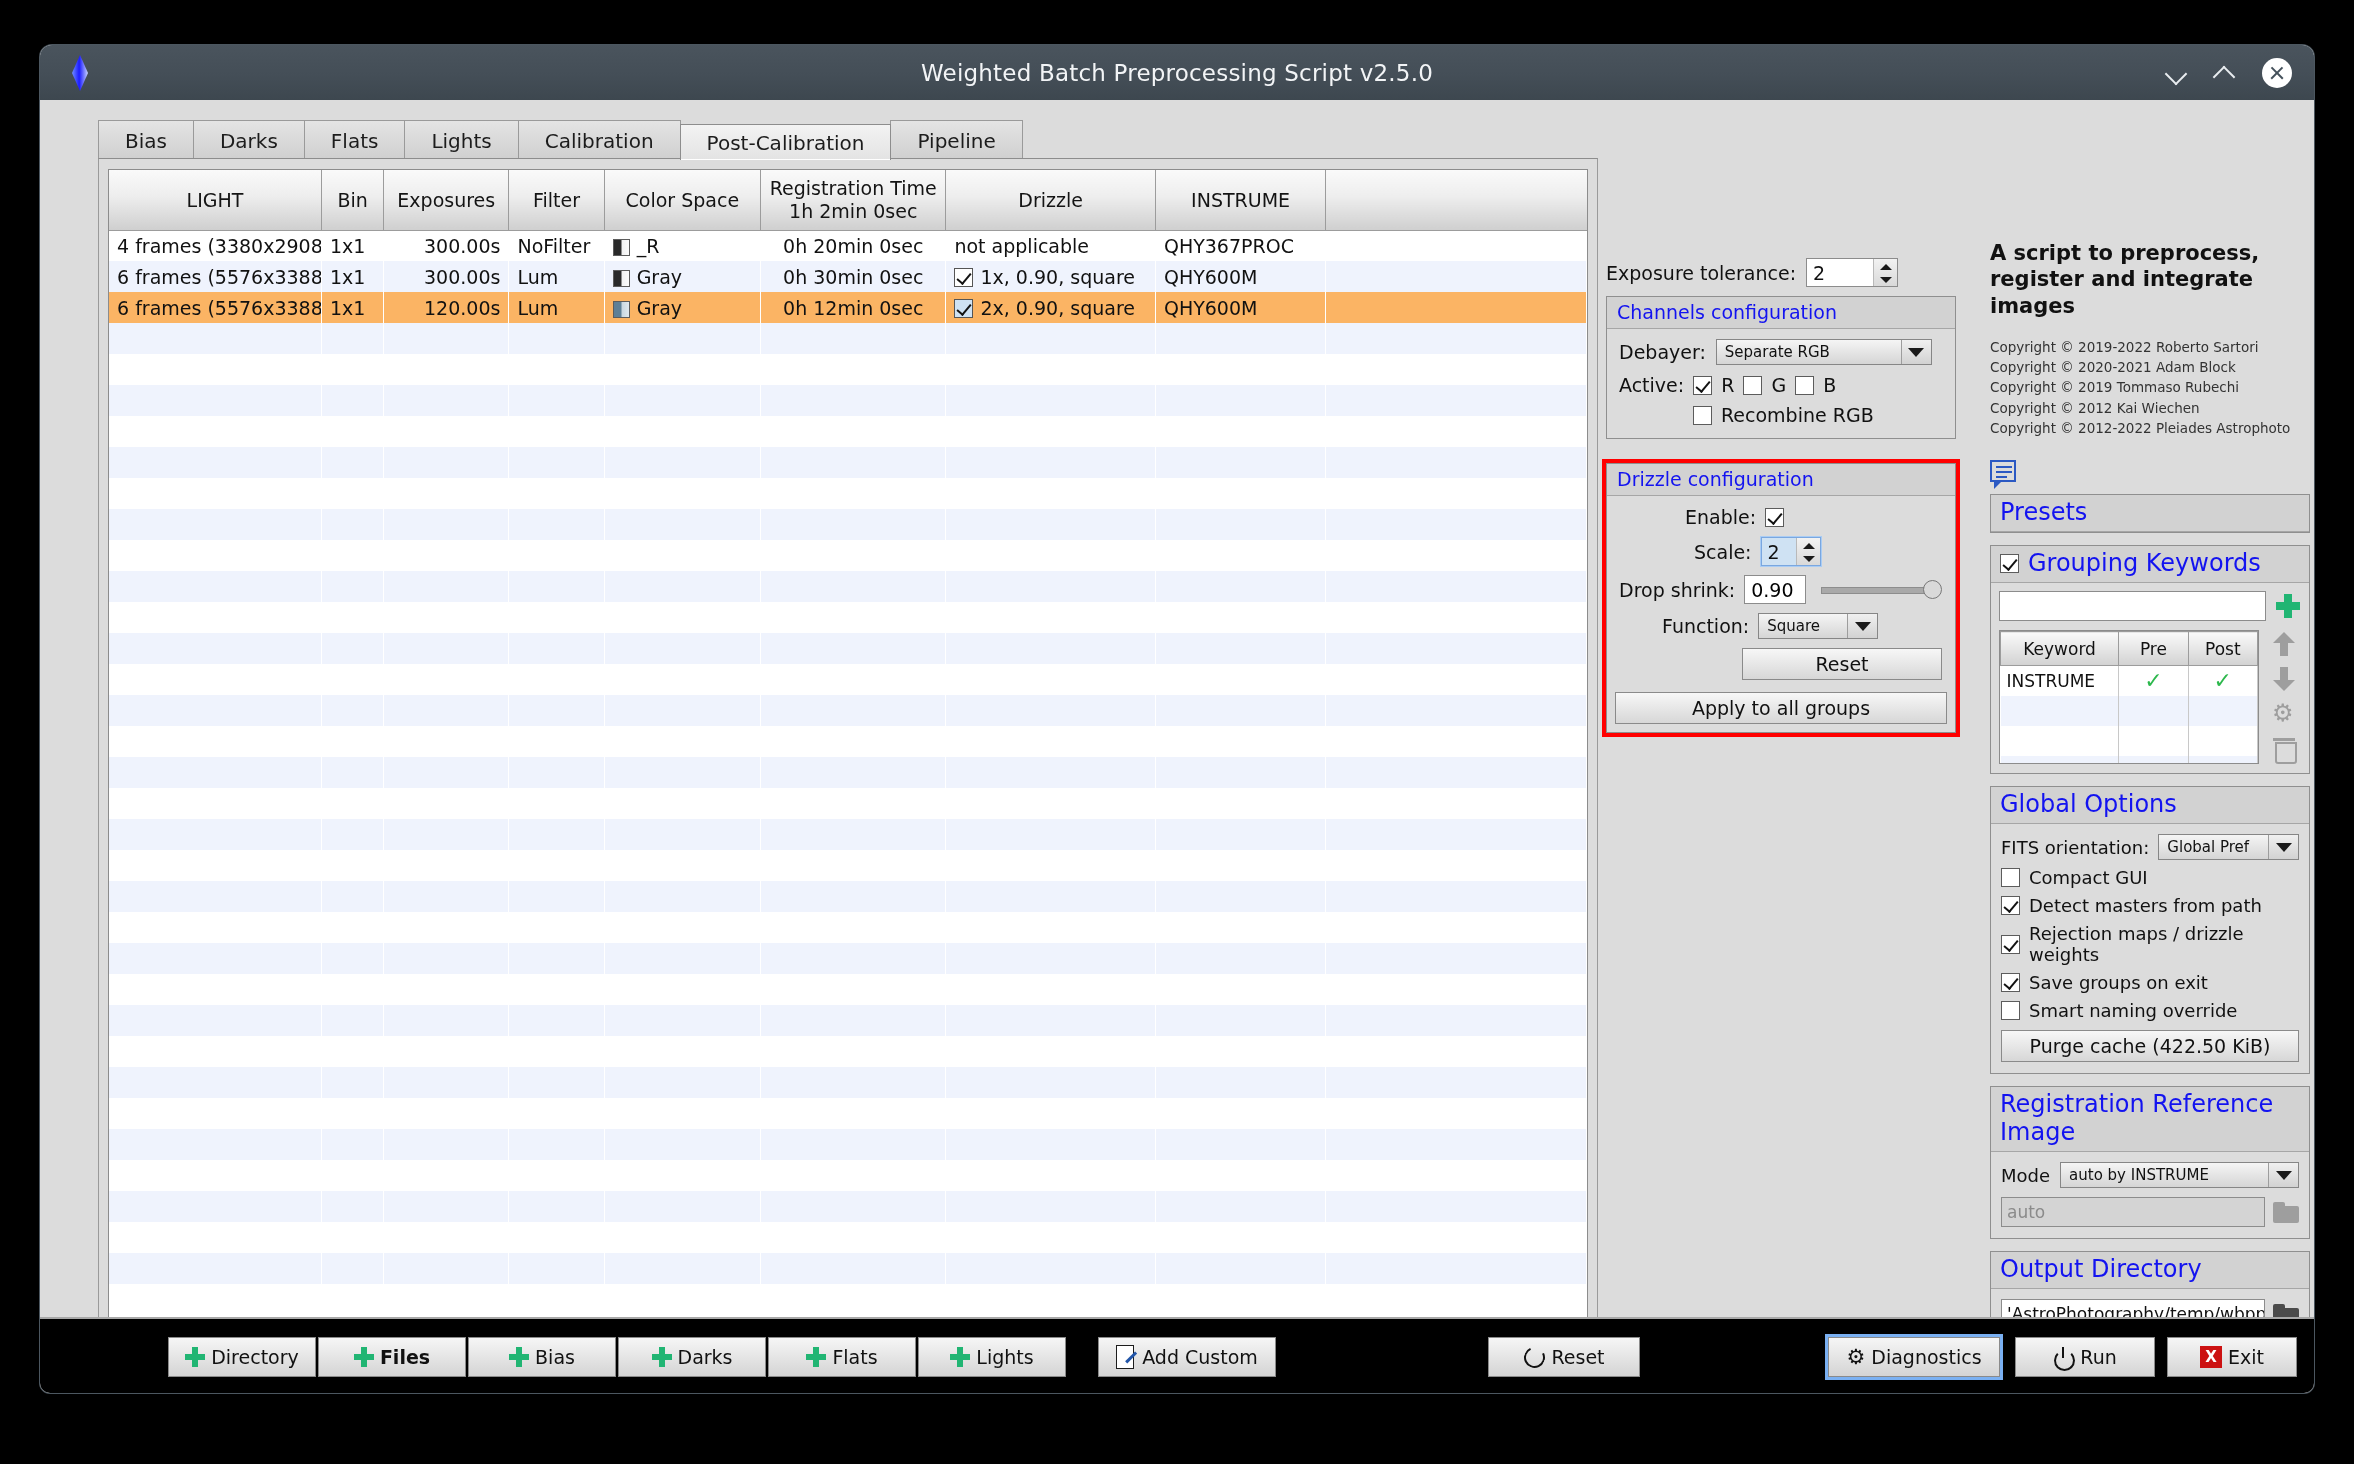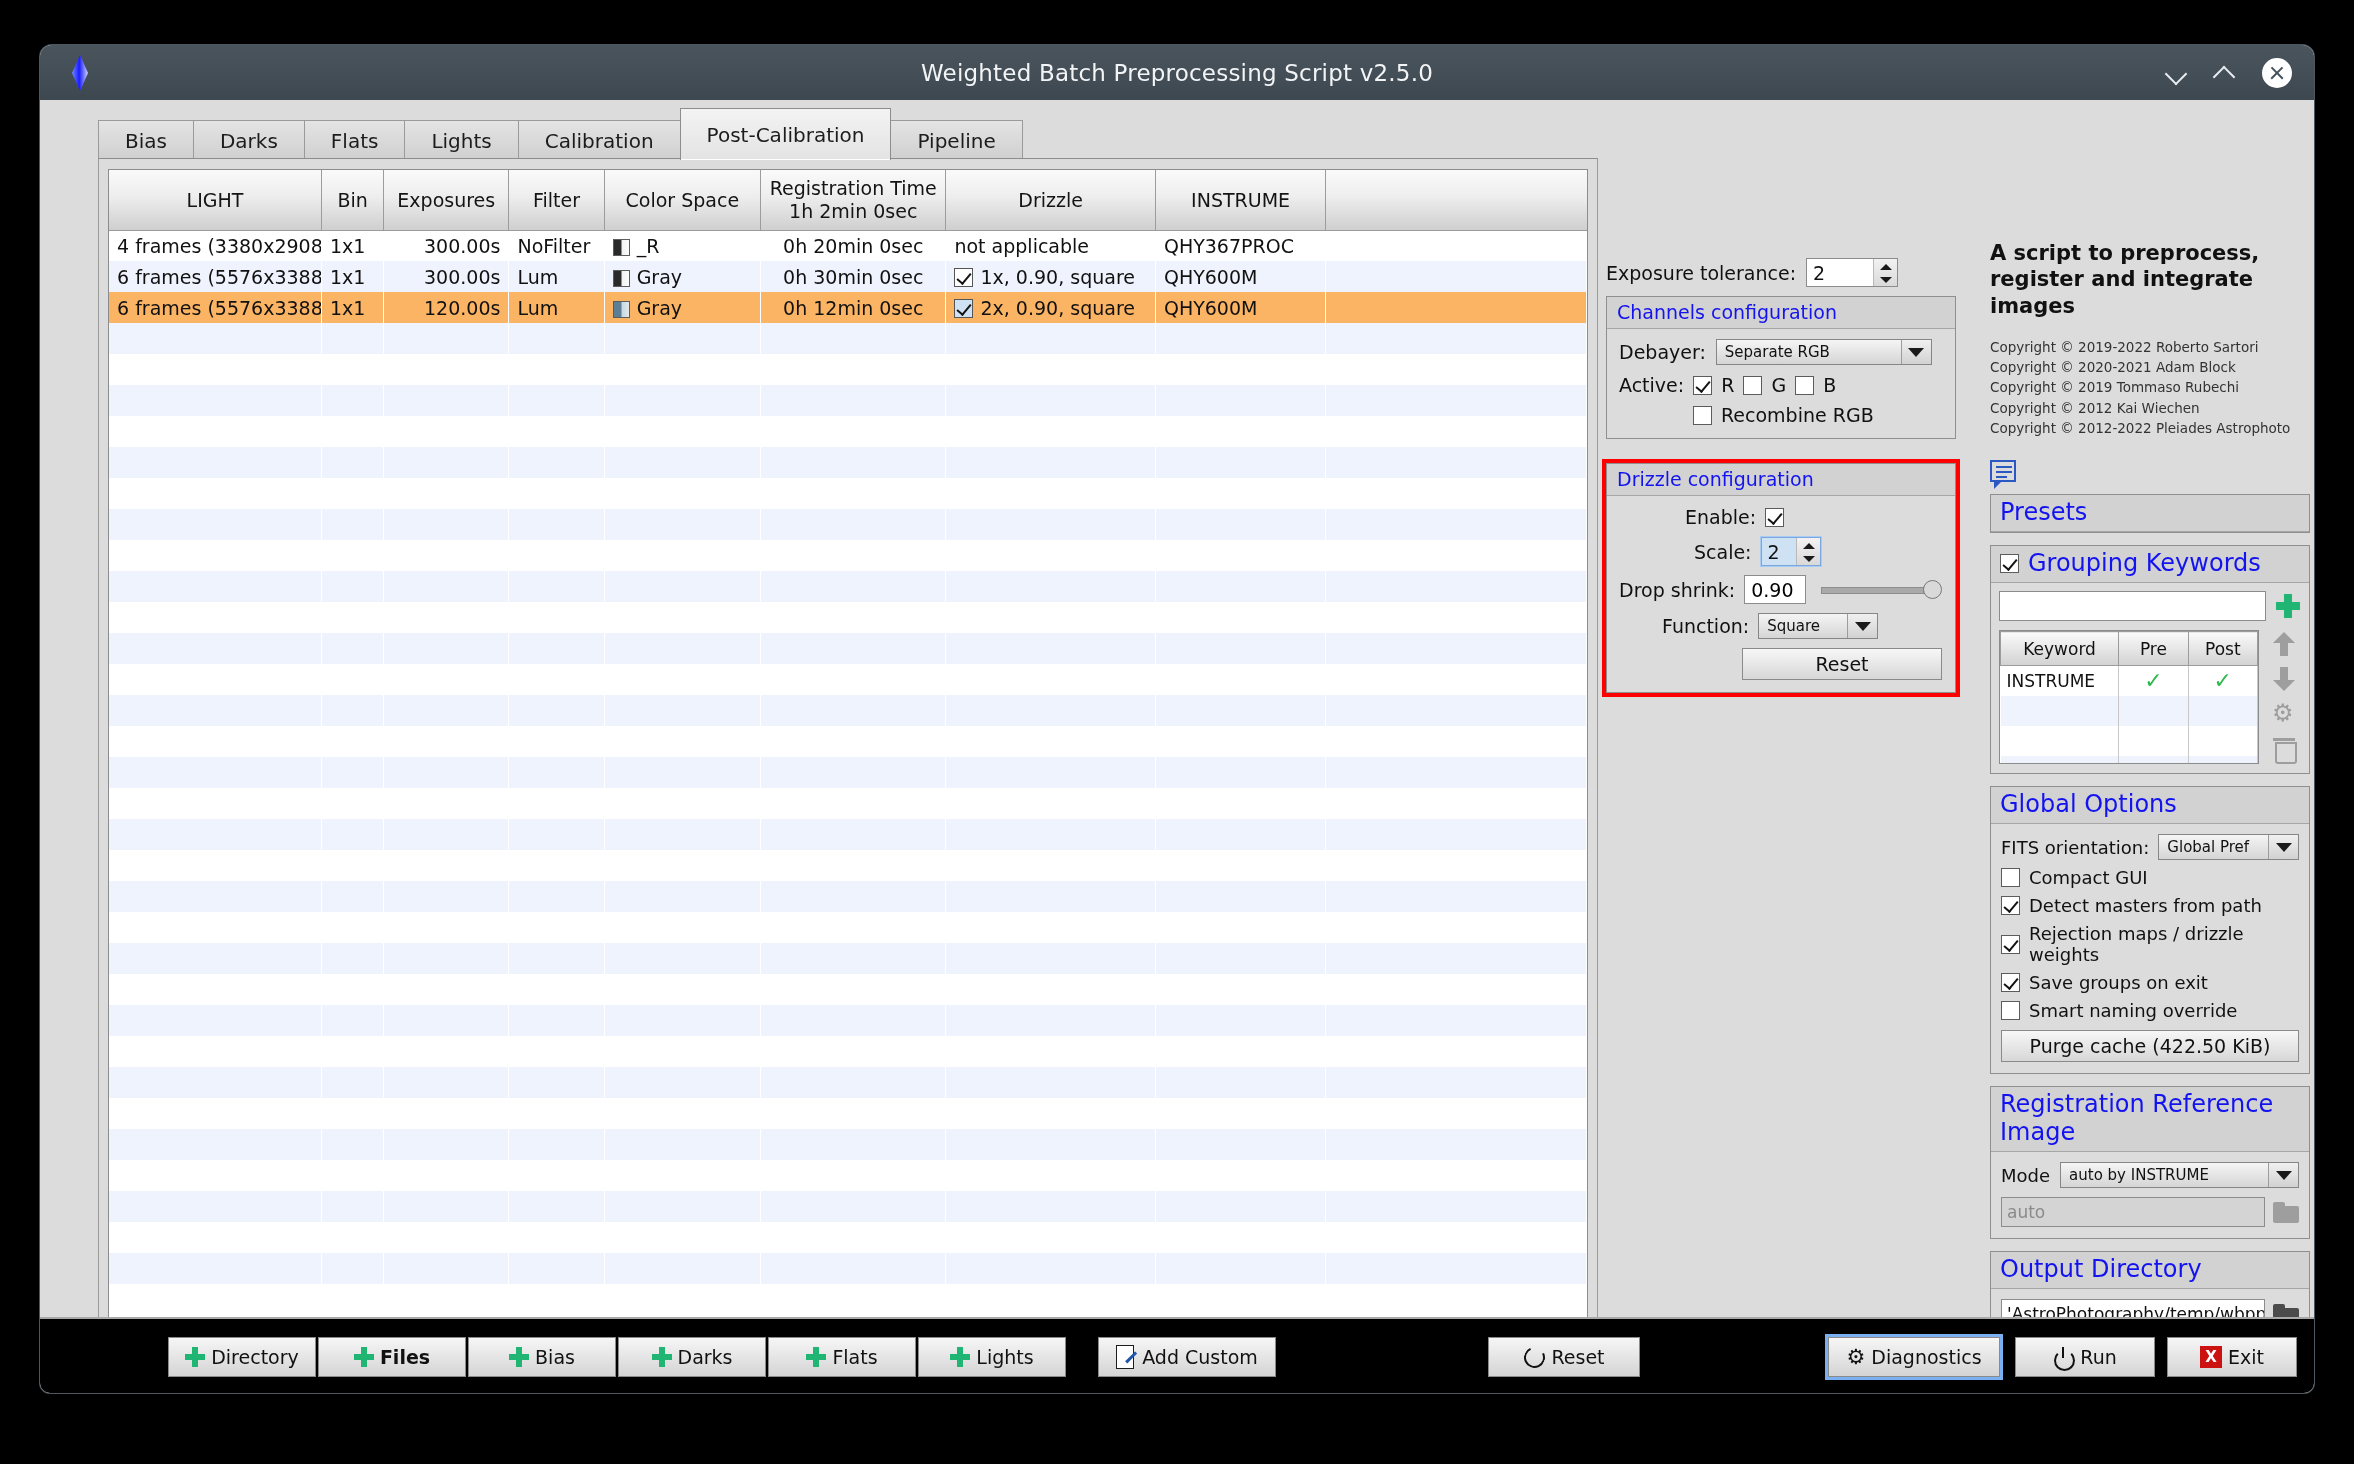--- a/index.html
+++ b/index.html
@@ -93,21 +93,21 @@
     background: linear-gradient(180deg,#e4e4e4,#cfcfcf);
     border: 1px solid #9a9a9a;
     border-bottom: none;
     font-size: 20px; color: #1c1c1c;
     margin-right: -1px;
     cursor: pointer;
     white-space: nowrap;
   }
   .tab.active {
     background: linear-gradient(180deg,#f3f3f3,#e3e3e3);
-    height: 52px;
+    height: 36px;
     border-color: #8d8d8d;
     position: relative; z-index: 3;
     box-shadow: 0 -1px 0 #fff inset;
   }
 
   
   #tablepanel {
     position: absolute;
     left: 58px; top: 58px;
     width: 1500px; height: 1240px;
@@ -971,20 +971,23 @@
             <div class="row" style="gap:9px;margin-top:9px;padding-left:43px;">
               <span class="lbl">Function:</span>
               <span class="combo" style="width:120px;">
                 <span class="cv">Square</span>
                 <span class="ca"></span>
               </span>
             </div>
             <div class="row" style="margin-top:9px;padding-left:123px;">
               <span class="btn" style="width:200px;">Reset</span>
             </div>
+          </div>
+          <div style="padding:0 8px 8px 8px;">
+            <div class="btn">Apply to all groups</div>
           </div>
         </div>
       </div>
 
       <div id="side">
         <h1>A script to preprocess, register and integrate images</h1>
         <div class="copy" id="copyrights">
             <div>Copyright © 2019-2022 Roberto Sartori</div>
             <div>Copyright © 2020-2021 Adam Block</div>
             <div>Copyright © 2019 Tommaso Rubechi</div>

